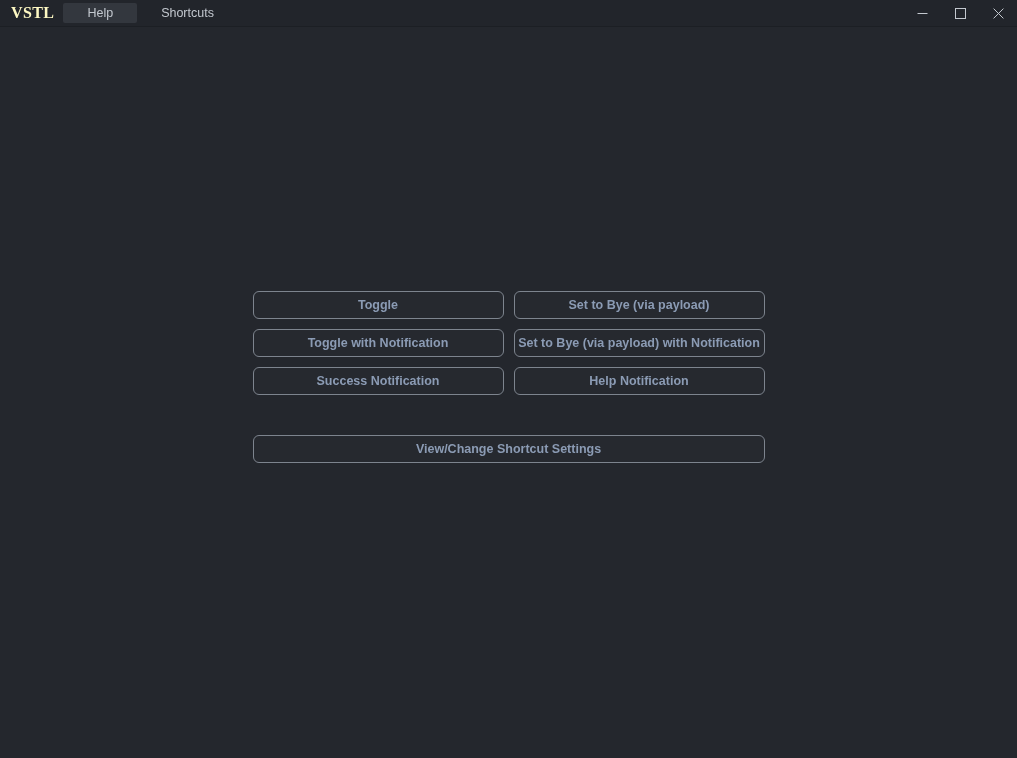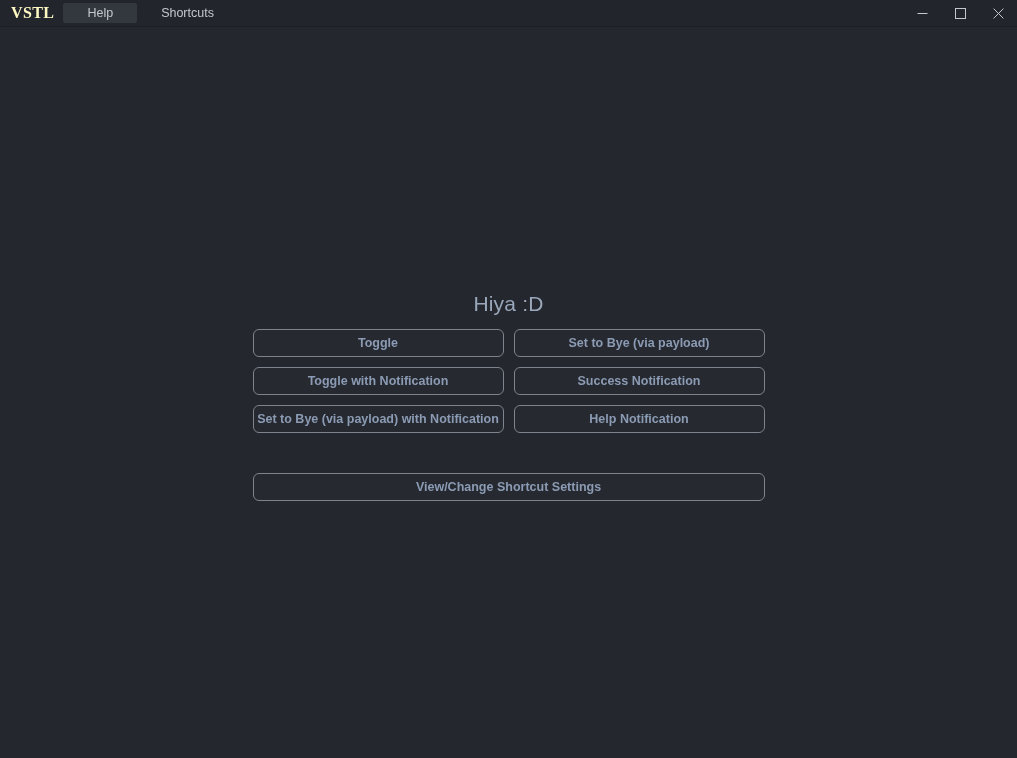--- a/index.html
+++ b/index.html
@@ -172,27 +172,26 @@
           <line x1="10.4" y1="0.6" x2="0.6" y2="10.4" stroke="#c3c8cf" stroke-width="1"></line>
         </svg>
       </span>
     </div>
   </div>
 </div>
 
 <div class="content">
   <div class="panel">
 
-    <div class="heading">Hiya :D</div>
 
     <div class="btn-grid">
       <div class="btn">Toggle</div>
       <div class="btn">Set to Bye (via payload)</div>
       <div class="btn">Toggle with Notification</div>
+      <div class="btn">Set to Bye (via payload) with Notification</div>
       <div class="btn">Success Notification</div>
-      <div class="btn">Set to Bye (via payload) with Notification</div>
       <div class="btn">Help Notification</div>
 
       <div class="btn wide btn-footer">View/Change Shortcut Settings</div>
     </div>
 
   </div>
 </div>
 
 </body></html>

